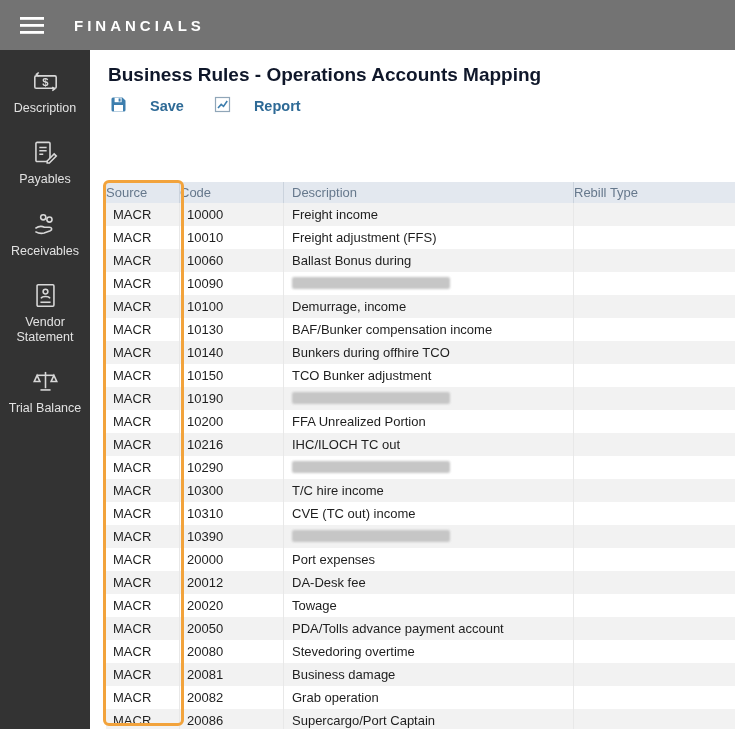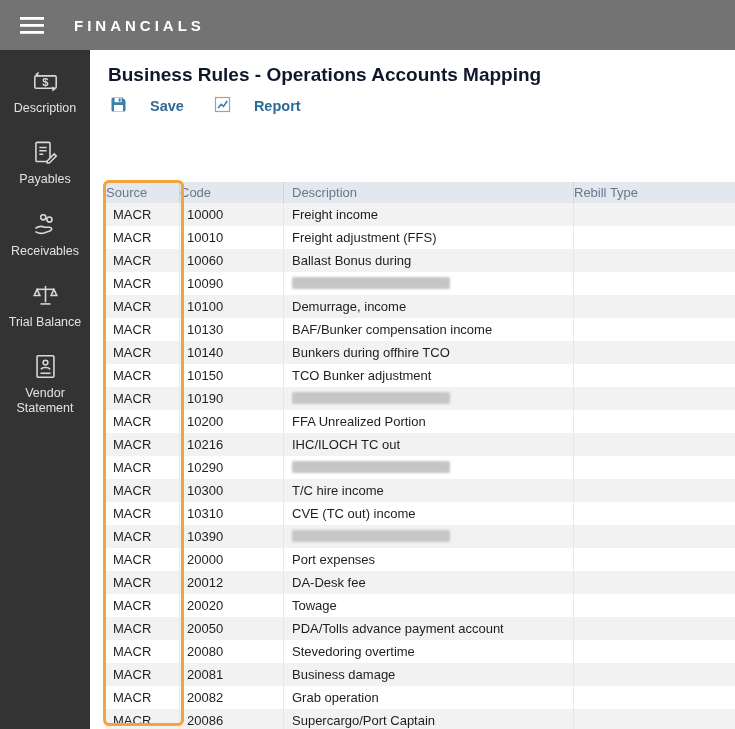--- a/index.html
+++ b/index.html
@@ -111,39 +111,39 @@
             <circle cx="10" cy="5.6" r="2.3"></circle>
             <circle cx="15.5" cy="7.6" r="2.3"></circle>
             <path d="M3 15.5c3-2.2 5.8-2.2 8-1h4.5c2.2 0 2.8 2.2.8 3l-5.5 2c-2.3.7-5.3.2-7.8-1.2"></path>
           </svg>
         </span>
         <span class="side-label">Receivables</span>
       </div>
       <div class="side-item">
         <span class="side-icon">
           <svg width="27" height="27" viewBox="0 0 24 24" fill="none" stroke="#D8D8D8" stroke-width="1.4">
+            <rect x="4.5" y="2.5" width="15" height="19" rx="1"></rect>
+            <circle cx="12" cy="8.5" r="2.1"></circle>
+            <path d="M8 14.5c1.2-2.2 6.8-2.2 8 0"></path>
+            <path d="M7.5 18h9"></path>
+          </svg>
+        </span>
+        <span class="side-label">Vendor Statement</span>
+      </div>
+      <div class="side-item">
+        <span class="side-icon">
+          <svg width="27" height="27" viewBox="0 0 24 24" fill="none" stroke="#D8D8D8" stroke-width="1.4">
             <path d="M12 3.5v14.5"></path>
             <path d="M4.5 6.5h15"></path>
             <path d="M4.5 6.5L2 12h5z"></path>
             <path d="M19.5 6.5L17 12h5z"></path>
             <path d="M7.5 19.5h9"></path>
           </svg>
         </span>
         <span class="side-label">Trial Balance</span>
-      </div>
-      <div class="side-item">
-        <span class="side-icon">
-          <svg width="27" height="27" viewBox="0 0 24 24" fill="none" stroke="#D8D8D8" stroke-width="1.4">
-            <rect x="4.5" y="2.5" width="15" height="19" rx="1"></rect>
-            <circle cx="12" cy="8.5" r="2.1"></circle>
-            <path d="M8 14.5c1.2-2.2 6.8-2.2 8 0"></path>
-            <path d="M7.5 18h9"></path>
-          </svg>
-        </span>
-        <span class="side-label">Vendor Statement</span>
       </div>
     </div>
 
   <div class="main">
     <h1 class="page-title">Business Rules - Operations Accounts Mapping</h1>
 
     <div class="toolbar">
       <span class="tool-btn">
         <span>
           <svg width="17" height="17" viewBox="0 0 17 17">

